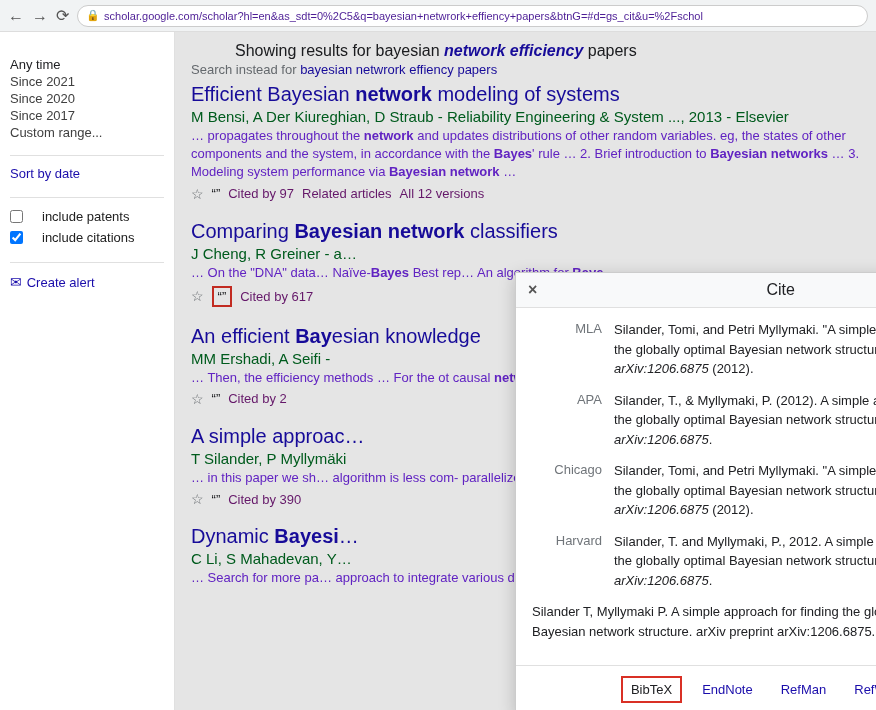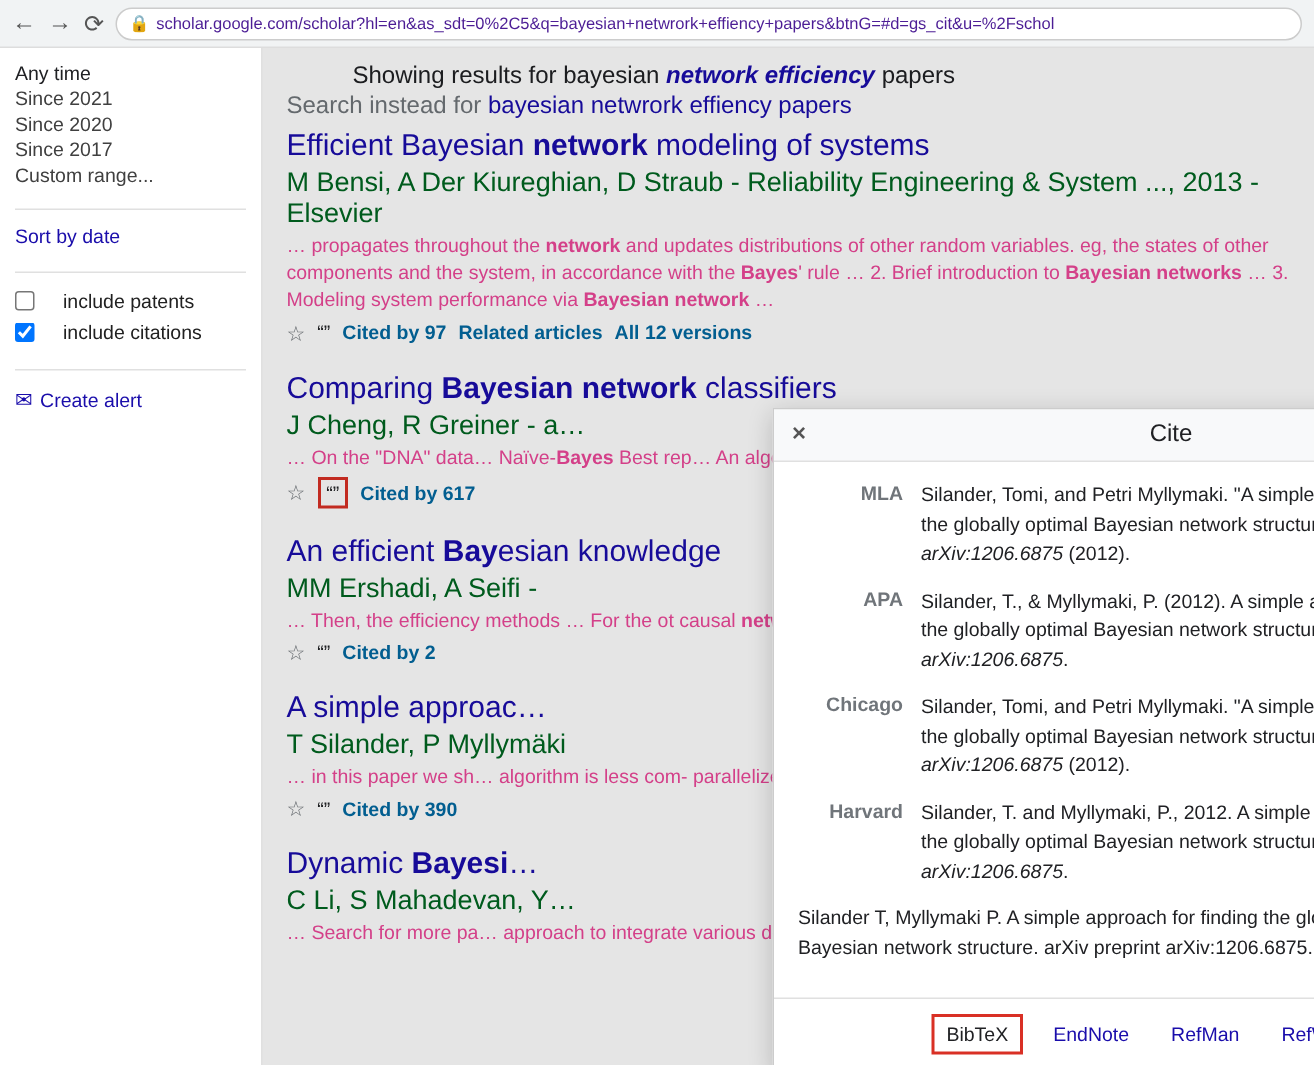--- a/index.html
+++ b/index.html
@@ -14,51 +14,51 @@
       flex: 1; height: 22px; background: #fff; border: 1px solid #ccc;
       border-radius: 11px; padding: 0 8px; font-size: 12px; color: #333;
       display: flex; align-items: center; gap: 4px; overflow: hidden;
     }
     .url-bar .lock-icon { color: #555; font-size: 11px; }
     .url-bar .url-text { font-size: 11px; color: #4c1d95; white-space: nowrap; overflow: hidden; text-overflow: ellipsis; }
 
     .page-container { display: flex; min-height: 678px; }
 
     .sidebar {
-      width: 175px; min-width: 175px; padding: 8px 10px; border-right: 1px solid #e0e0e0;
+      width: 175px; min-width: 175px; padding: 24px 10px; border-right: 1px solid #e0e0e0;
       font-size: 13px;
     }
     .sidebar-section { margin-bottom: 14px; }
     .sidebar-link { display: block; color: #404040; text-decoration: none; padding: 1px 0; font-size: 13px; }
     .sidebar-link.active { color: #202124; font-weight: normal; }
     .sidebar-divider { border: none; border-top: 1px solid #e0e0e0; margin: 8px 0; }
     .sidebar-sort { color: #1a0dab; font-size: 13px; display: block; padding: 2px 0; cursor: pointer; }
     .sidebar-sort.active { color: #202124; font-weight: bold; }
     .checkbox-row { display: flex; align-items: center; gap: 19px; padding: 3px 0; font-size: 13px; }
     .checkbox-row input { margin: 0; }
     .alert-row { display: flex; align-items: center; gap: 5px; padding: 3px 0; font-size: 13px; color: #1a0dab; cursor: pointer; }
     .alert-icon { font-size: 14px; }
 
     .main-content { flex: 1; padding: 10px 16px; position: relative; }
 
     .results-header { margin-bottom: 6px; }
     .results-title { font-size: 16px; color: #202124; margin-left: 44px; }
     .results-title .query-bold-italic { font-weight: bold; font-style: italic; color: #1a0dab; }
-    .results-subtitle { font-size: 16px; color: #70757a; margin-top: 2px; }
+    .results-subtitle { font-size: 13px; color: #70757a; margin-top: 2px; }
     .results-subtitle a { color: #1a0dab; text-decoration: none; }
 
     .result-item { margin-bottom: 18px; }
     .result-title { font-size: 20px; color: #1a0dab; text-decoration: none; display: block; margin-bottom: 2px; }
     .result-title span.highlight { font-weight: bold; }
-    .result-authors { font-size: 18px; color: #006621; margin-bottom: 2px; }
+    .result-authors { font-size: 15px; color: #006621; margin-bottom: 2px; }
     .result-authors a { color: #006621; text-decoration: none; }
-    .result-snippet { font-size: 13px; color: #ec4899; margin-bottom: 4px; line-height: 1.4; }
+    .result-snippet { font-size: 13px; color: #6d28d9; margin-bottom: 4px; line-height: 1.4; }
     .result-snippet .highlight { font-weight: bold; }
     .result-meta { display: flex; align-items: center; gap: 8px; font-size: 13px; color: #202124; }
-    .result-meta a { color: #0369a1; text-decoration: none; font-weight: bold; }
+    .result-meta a { color: #701a75; text-decoration: none; }
     .star-icon { color: #70757a; font-size: 14px; cursor: pointer; }
     .cite-btn {
       background: none; border: none; padding: 0; cursor: pointer;
       font-size: 13px; color: #202124;
     }
     .cite-btn-boxed {
       border: 2px solid #d93025; padding: 1px 4px; background: none; cursor: pointer; font-size: 13px;
     }
 
     
@@ -75,21 +75,21 @@
       display: flex; align-items: center; padding: 8px 12px;
       border-bottom: 1px solid #e0e0e0; background: #f8f9fa;
     }
     .modal-close {
       cursor: pointer; font-size: 16px; color: #555; background: none; border: none;
       padding: 0; margin-right: 12px; font-weight: bold;
     }
     .modal-title { font-size: 16px; font-weight: normal; flex: 1; text-align: center; color: #202124; }
     .modal-body { padding: 12px 16px; }
     .cite-row { display: flex; margin-bottom: 12px; gap: 12px; }
-    .cite-format { width: 70px; min-width: 70px; color: #70757a; font-size: 13px; text-align: right; padding-top: 1px; font-weight: bold; }
+    .cite-format { width: 70px; min-width: 70px; color: #70757a; font-size: 13px; text-align: right; padding-top: 1px; }
     .cite-text { flex: 1; font-size: 13px; color: #202124; line-height: 1.5; }
     .cite-text em { font-style: italic; }
     .modal-footer { 
       display: flex; gap: 12px; padding: 10px 16px; border-top: 1px solid #e0e0e0;
       justify-content: center;
     }
     .footer-btn {
       color: #1a0dab; text-decoration: none; font-size: 13px; padding: 4px 8px;
       background: none; border: none; cursor: pointer;
     }

